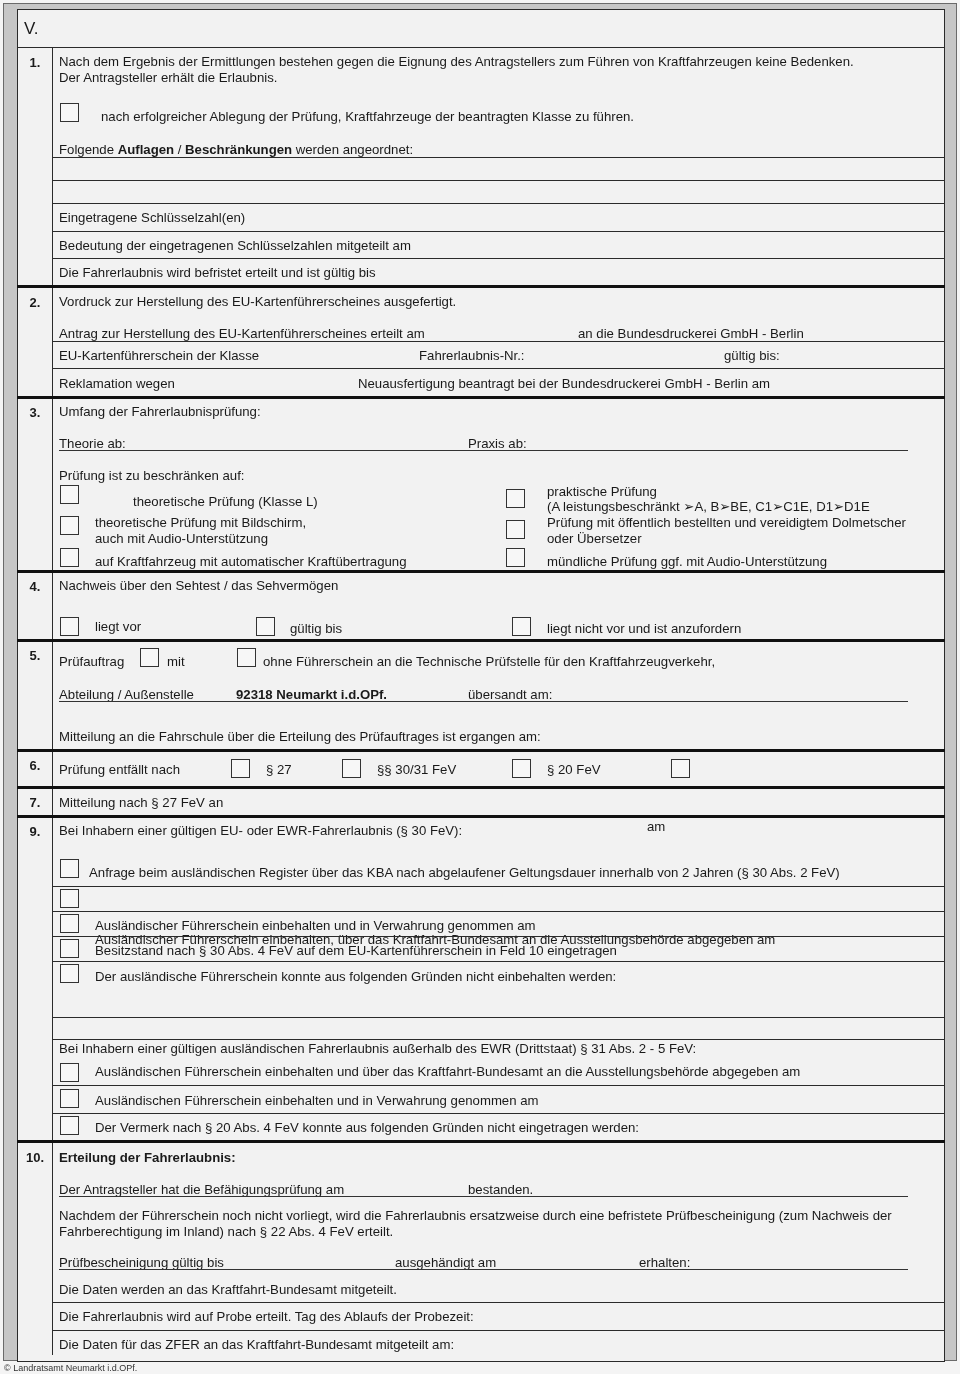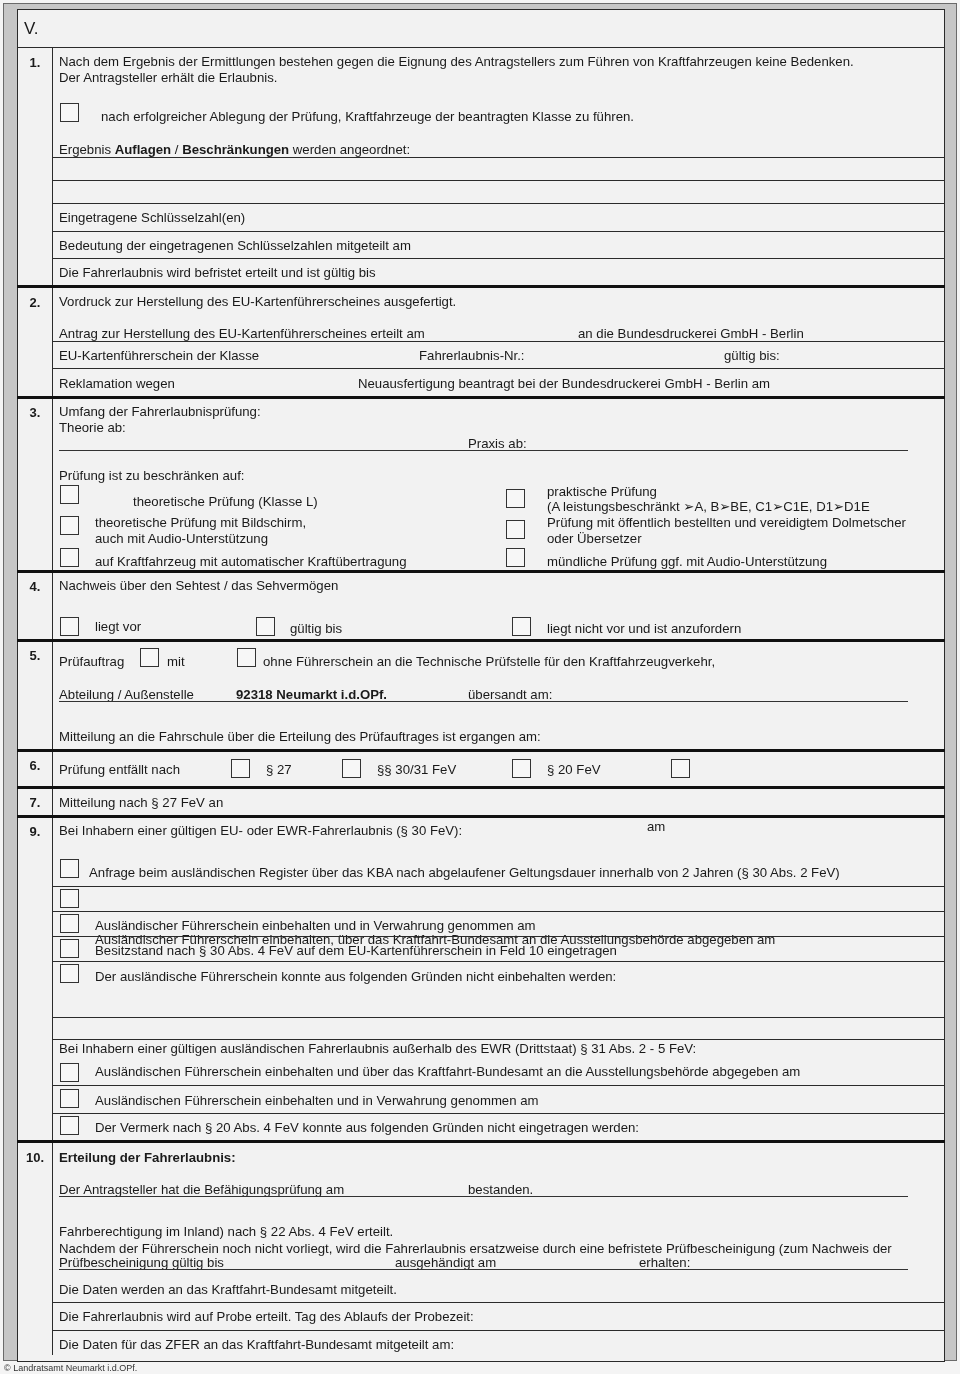--- a/index.html
+++ b/index.html
@@ -28,21 +28,21 @@
 
 <div class="abs" style="left:24px;top:19px;font-size:17px;">V.</div>
 <div class="hl" style="left:17px;top:47px;width:928px;"></div>
 
 <div class="num" style="left:20px;top:55px;">1.</div>
 <div class="abs" style="left:59px;top:54px;">Nach dem Ergebnis der Ermittlungen bestehen gegen die Eignung des Antragstellers zum Führen von Kraftfahrzeugen keine Bedenken.</div>
 <div class="abs" style="left:59px;top:70px;">Der Antragsteller erhält die Erlaubnis.</div>
 <div class="cb" style="left:60px;top:103px;"></div>
 <div class="abs" style="left:101px;top:109px;">nach erfolgreicher Ablegung der Prüfung, Kraftfahrzeuge der beantragten Klasse zu führen.</div>
 <div class="abs" style="left:59px;top:142px;">
-  <span>Ergebnis </span><span class="bold">Auflagen</span><span> / </span><span class="bold">Beschränkungen</span><span> werden angeordnet:</span>
+  <span>Folgende </span><span class="bold">Auflagen</span><span> / </span><span class="bold">Beschränkungen</span><span> werden angeordnet:</span>
 </div>
 <div class="hl" style="left:52px;top:157px;width:893px;"></div>
 <div class="abs" style="left:53px;top:159px;width:890px;height:21px;"></div>
 <div class="hl" style="left:52px;top:180px;width:893px;"></div>
 <div class="abs" style="left:53px;top:182px;width:890px;height:20px;"></div>
 <div class="hl" style="left:52px;top:203px;width:893px;"></div>
 <div class="abs" style="left:59px;top:210px;">Eingetragene Schlüsselzahl(en)</div>
 <div class="hl" style="left:52px;top:231px;width:893px;"></div>
 <div class="abs" style="left:59px;top:238px;">Bedeutung der eingetragenen Schlüsselzahlen mitgeteilt am</div>
 <div class="hl" style="left:52px;top:258px;width:893px;"></div>
@@ -57,21 +57,21 @@
 <div class="abs" style="left:59px;top:348px;">EU-Kartenführerschein der Klasse</div>
 <div class="abs" style="left:419px;top:348px;">Fahrerlaubnis-Nr.:</div>
 <div class="abs" style="left:724px;top:348px;">gültig bis:</div>
 <div class="hl" style="left:52px;top:368px;width:893px;"></div>
 <div class="abs" style="left:59px;top:376px;">Reklamation wegen</div>
 <div class="abs" style="left:358px;top:376px;">Neuausfertigung beantragt bei der Bundesdruckerei GmbH - Berlin am</div>
 <div class="hl thick" style="left:17px;top:396px;width:928px;"></div>
 
 <div class="num" style="left:20px;top:405px;">3.</div>
 <div class="abs" style="left:59px;top:404px;">Umfang der Fahrerlaubnisprüfung:</div>
-<div class="abs" style="left:59px;top:420px;text-align:center;">Theorie ab:</div>
+<div class="abs" style="left:59px;top:436px;text-align:center;">Theorie ab:</div>
 <div class="abs" style="left:468px;top:436px;">Praxis ab:</div>
 <div class="ul" style="left:59px;top:450px;width:849px;"></div>
 <div class="abs" style="left:59px;top:468px;">Prüfung ist zu beschränken auf:</div>
 
 <div class="cb" style="left:60px;top:485px;"></div>
 <div class="abs" style="left:95px;top:494px;margin-left:38px;">theoretische Prüfung (Klasse L)</div>
 <div class="cb" style="left:60px;top:516px;"></div>
 <div class="abs" style="left:95px;top:515px;">theoretische Prüfung mit Bildschirm,</div>
 <div class="abs" style="left:95px;top:531px;">auch mit Audio-Unterstützung</div>
 <div class="cb" style="left:60px;top:548px;"></div>
@@ -155,21 +155,21 @@
 <div class="hl" style="left:52px;top:1113px;width:893px;"></div>
 <div class="cb" style="left:60px;top:1116px;"></div>
 <div class="abs" style="left:95px;top:1120px;">Der Vermerk nach § 20 Abs. 4 FeV konnte aus folgenden Gründen nicht eingetragen werden:</div>
 <div class="hl thick" style="left:17px;top:1140px;width:928px;"></div>
 
 <div class="num" style="left:20px;top:1150px;">10.</div>
 <div class="abs bold" style="left:59px;top:1150px;">Erteilung der Fahrerlaubnis:</div>
 <div class="abs" style="left:59px;top:1182px;">Der Antragsteller hat die Befähigungsprüfung am</div>
 <div class="abs" style="left:468px;top:1182px;">bestanden.</div>
 <div class="ul" style="left:59px;top:1196px;width:849px;"></div>
-<div class="abs" style="left:59px;top:1208px;margin-top:33px;">Nachdem der Führerschein noch nicht vorliegt, wird die Fahrerlaubnis ersatzweise durch eine befristete Prüfbescheinigung (zum Nachweis der</div>
+<div class="abs" style="left:59px;top:1208px;">Nachdem der Führerschein noch nicht vorliegt, wird die Fahrerlaubnis ersatzweise durch eine befristete Prüfbescheinigung (zum Nachweis der</div>
 <div class="abs" style="left:59px;top:1224px;">Fahrberechtigung im Inland) nach § 22 Abs. 4 FeV erteilt.</div>
 <div class="abs" style="left:59px;top:1255px;">Prüfbescheinigung gültig bis</div>
 <div class="abs" style="left:395px;top:1255px;">ausgehändigt am</div>
 <div class="abs" style="left:639px;top:1255px;">erhalten:</div>
 <div class="ul" style="left:59px;top:1269px;width:849px;"></div>
 <div class="abs" style="left:59px;top:1282px;">Die Daten werden an das Kraftfahrt-Bundesamt mitgeteilt.</div>
 <div class="hl" style="left:52px;top:1302px;width:893px;"></div>
 <div class="abs" style="left:59px;top:1309px;">Die Fahrerlaubnis wird auf Probe erteilt. Tag des Ablaufs der Probezeit:</div>
 <div class="faint"></div>
 <div class="hl" style="left:52px;top:1330px;width:893px;"></div>

